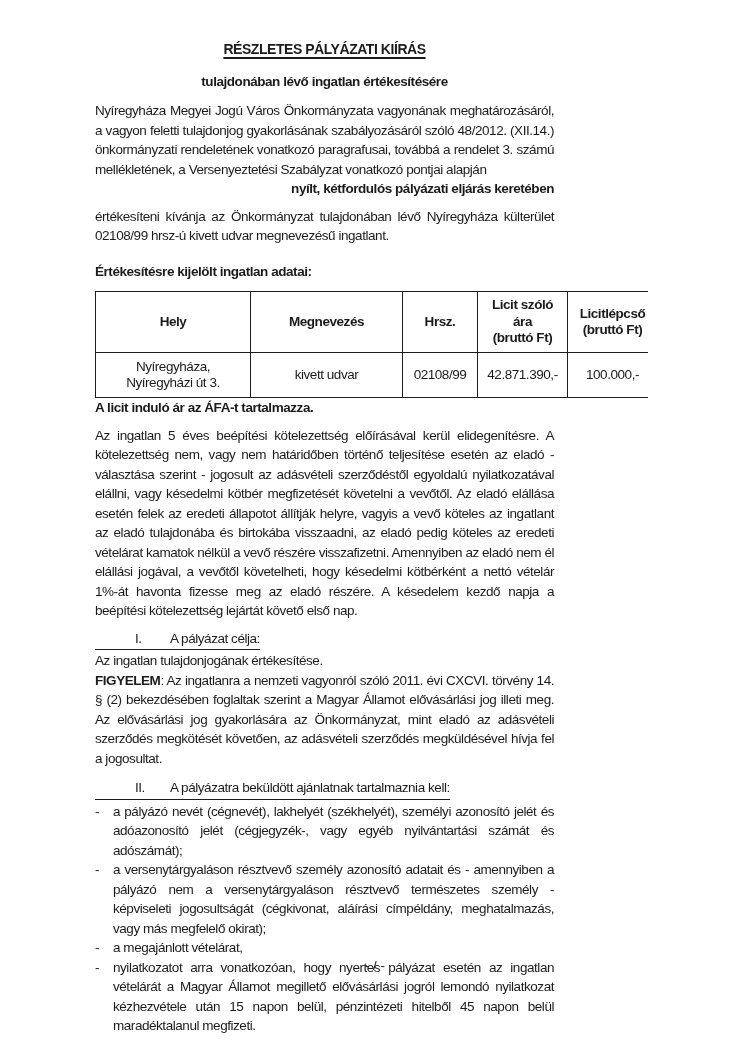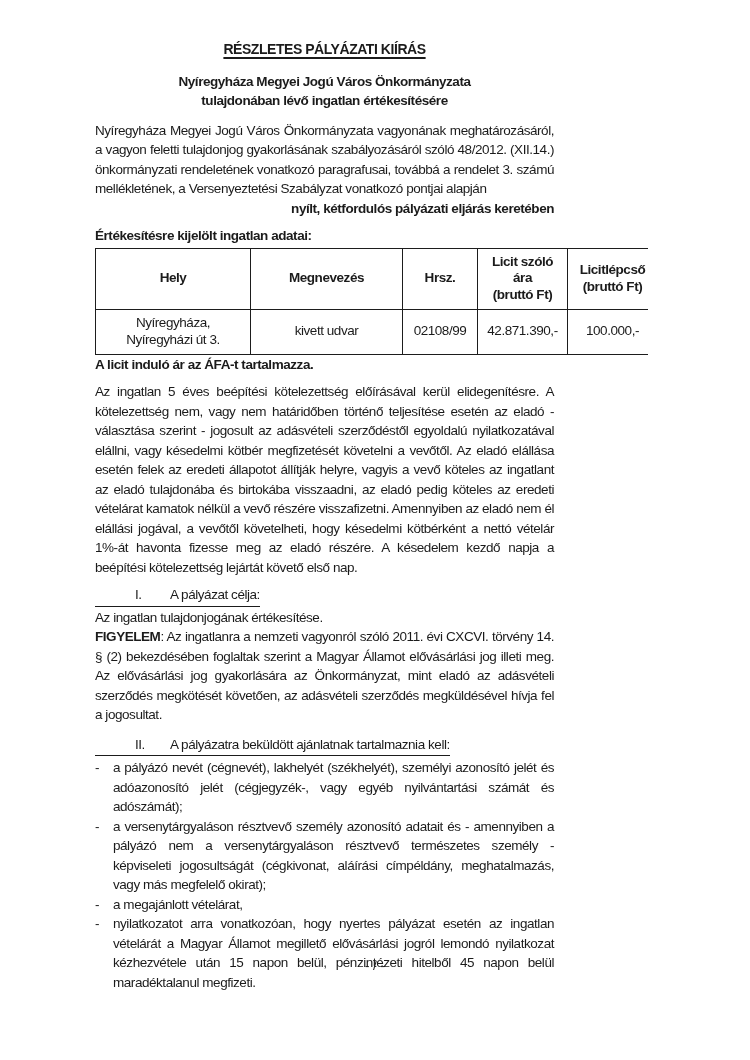--- a/index.html
+++ b/index.html
@@ -29,21 +29,21 @@
     text-decoration:underline;
     text-underline-offset:3px;
     text-decoration-thickness:1.5px;
   }
   .subtitle { text-align:center; font-weight:700; margin-bottom:10px; }
 
   .intro      { margin-bottom:0; }
   .procedure  { margin:0 0 8px 0; }
   .sale       { margin-bottom:16px; }
 
-  .table-heading { font-weight:700; margin-bottom:2px; }
+  .table-heading { font-weight:700; margin-bottom:10px; }
 
   table.props {
     border-collapse:collapse;
     table-layout:fixed;
     width:562px;
     font-size:13.5px;
     line-height:16.5px;
   }
   table.props th, table.props td {
     border:1.6px solid #1d1d1d;
@@ -86,28 +86,28 @@
 </head>
 <body>
 
 <div class="page">
 
   <div class="doc-title">
     <span>RÉSZLETES PÁLYÁZATI KIÍRÁS</span>
   </div>
 
   <div class="subtitle">
-    <div>Nyíregyháza Megyei Jogú Város Önkormányzata</div>
     <div>tulajdonában lévő ingatlan értékesítésére</div>
   </div>
 
   <p class="just intro">Nyíregyháza Megyei Jogú Város Önkormányzata vagyonának meghatározásáról, a vagyon feletti tulajdonjog gyakorlásának szabályozásáról szóló 48/2012. (XII.14.) önkormányzati rendeletének vonatkozó paragrafusai, továbbá a rendelet 3. számú mellékletének, a Versenyeztetési Szabályzat vonatkozó pontjai alapján</p>
 
   <p class="center bold procedure">nyílt, kétfordulós pályázati eljárás keretében</p>
 
+  <p class="just sale">értékesíteni kívánja az Önkormányzat tulajdonában lévő Nyíregyháza külterület 02108/99 hrsz-ú kivett udvar megnevezésű ingatlant.</p>
 
   <p class="table-heading">Értékesítésre kijelölt ingatlan adatai:</p>
 
   <table class="props">
     <colgroup>
       <col style="width:155px">
         <col style="width:152px">
         <col style="width:75px">
         <col style="width:90px">
         <col style="width:90px">

